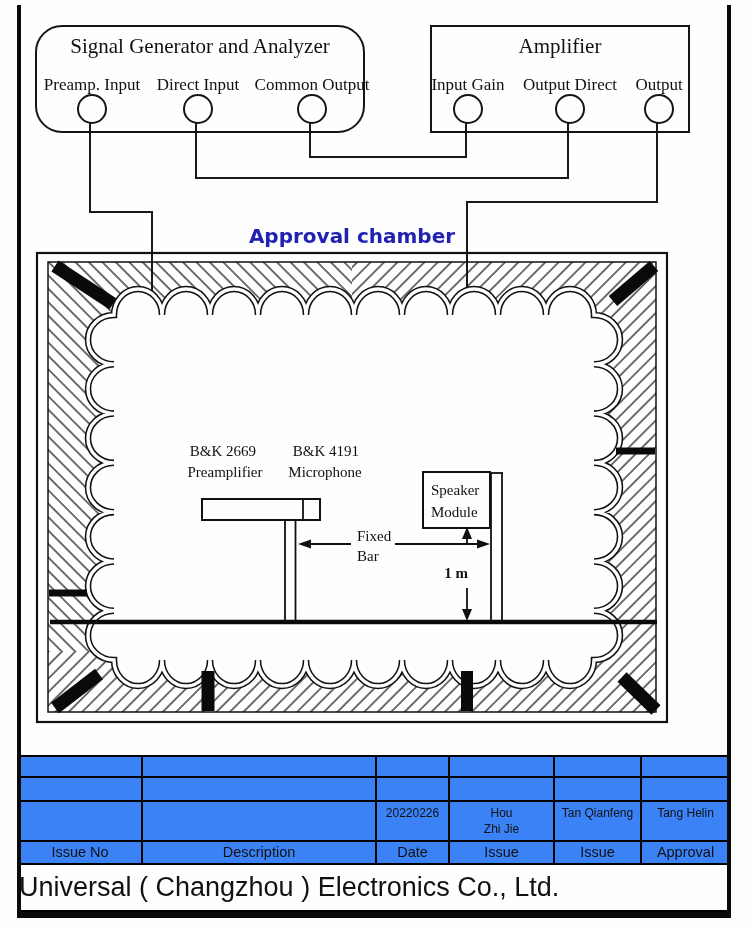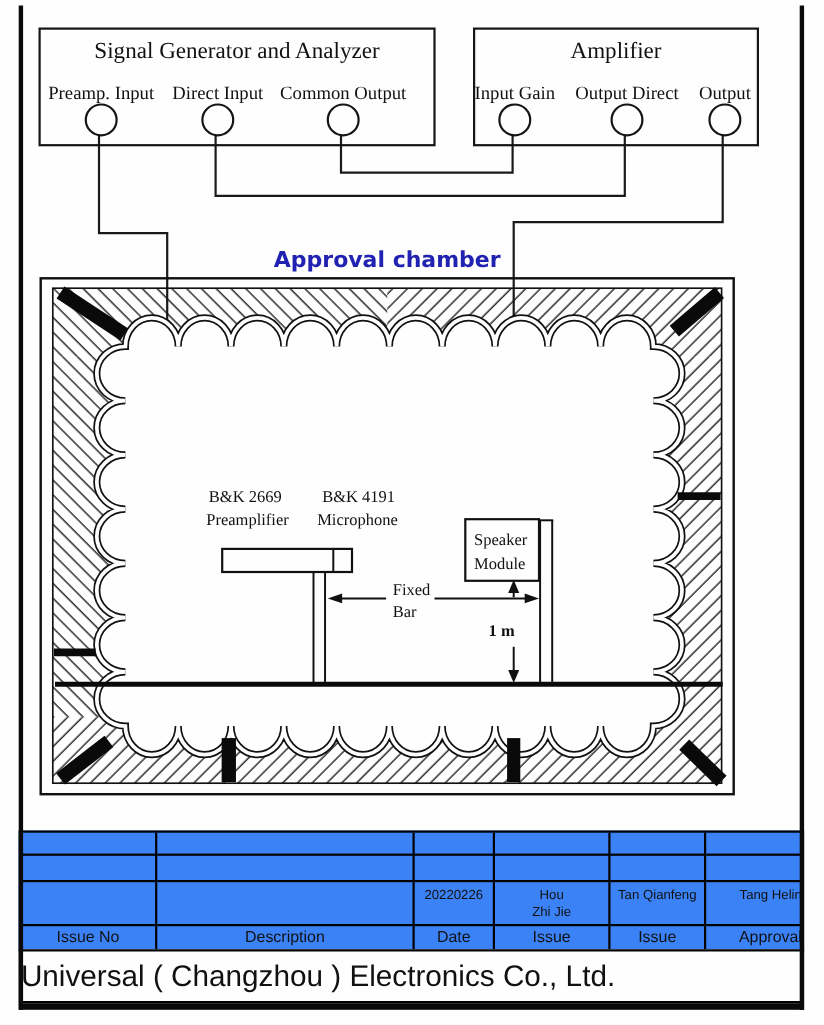--- a/index.html
+++ b/index.html
@@ -18,21 +18,21 @@
                border:2px solid #151515;border-radius:50%;background:#fefefe;}
   
   .chamber-title{position:absolute;left:37px;top:224px;width:630px;text-align:center;
                  font-family:"DejaVu Sans",sans-serif;font-weight:bold;font-size:20px;z-index:2;}
   
   .tblock{position:absolute;left:17px;top:755px;width:714px;height:110px;border:2px solid #000;
           box-sizing:border-box;display:grid;grid-template-columns:124px 234px 73px 105px 87px auto;
           grid-template-rows:21px 24px 40px auto;background:#3b82f6;z-index:5;
           font-family:"Liberation Sans",sans-serif;}
   .tc{border-right:2px solid #000;border-bottom:2px solid #000;text-align:center;overflow:hidden;}
-  .tc.lastcol{border-right:none;text-align:right;}
+  .tc.lastcol{border-right:none;}
   .tc.lastrow{border-bottom:none;}
   .tc.data{font-size:12px;line-height:16px;padding-top:3px;}
   .tc.head{font-size:14.5px;line-height:20px;}
   .company{position:absolute;left:17px;top:863px;width:714px;height:49px;border:2px solid #000;
            box-sizing:border-box;text-align:left;font-family:"Liberation Sans",sans-serif;
            font-size:27px;line-height:45px;background:#fefefe;z-index:5;}
 </style>
 </head>
 <body>
 
@@ -127,21 +127,21 @@
       <polygon points="298,544 311,539.5 311,548.5" fill="#111" stroke="none"></polygon>
       <polygon points="490,544 477,539.5 477,548.5" fill="#111" stroke="none"></polygon>
       <polygon points="467,527 462,539 472,539" fill="#111" stroke="none"></polygon>
       <polygon points="467,621 462,609 472,609" fill="#111" stroke="none"></polygon>
     </g>
     <text class="svg-serif" x="357" y="541" font-size="15">Fixed</text>
     <text class="svg-serif" x="357" y="561" font-size="15">Bar</text>
     <text class="svg-serif" x="456" y="578" font-size="15" font-weight="bold" text-anchor="middle">1 m</text>
   </svg>
 
-  <div class="equip-box" style="left:35px;top:25px;width:361px;height:108px;">
+  <div class="equip-box" style="left:35px;top:25px;width:330px;height:108px;border-radius:27px;">
     <div class="equip-title">Signal Generator and Analyzer</div>
     <div class="port" style="left:55px;">
       <span class="port-label">Preamp. Input</span>
       <span class="port-circle"></span>
     </div>
     <div class="port" style="left:161px;">
       <span class="port-label">Direct Input</span>
       <span class="port-circle"></span>
     </div>
     <div class="port" style="left:275px;">

